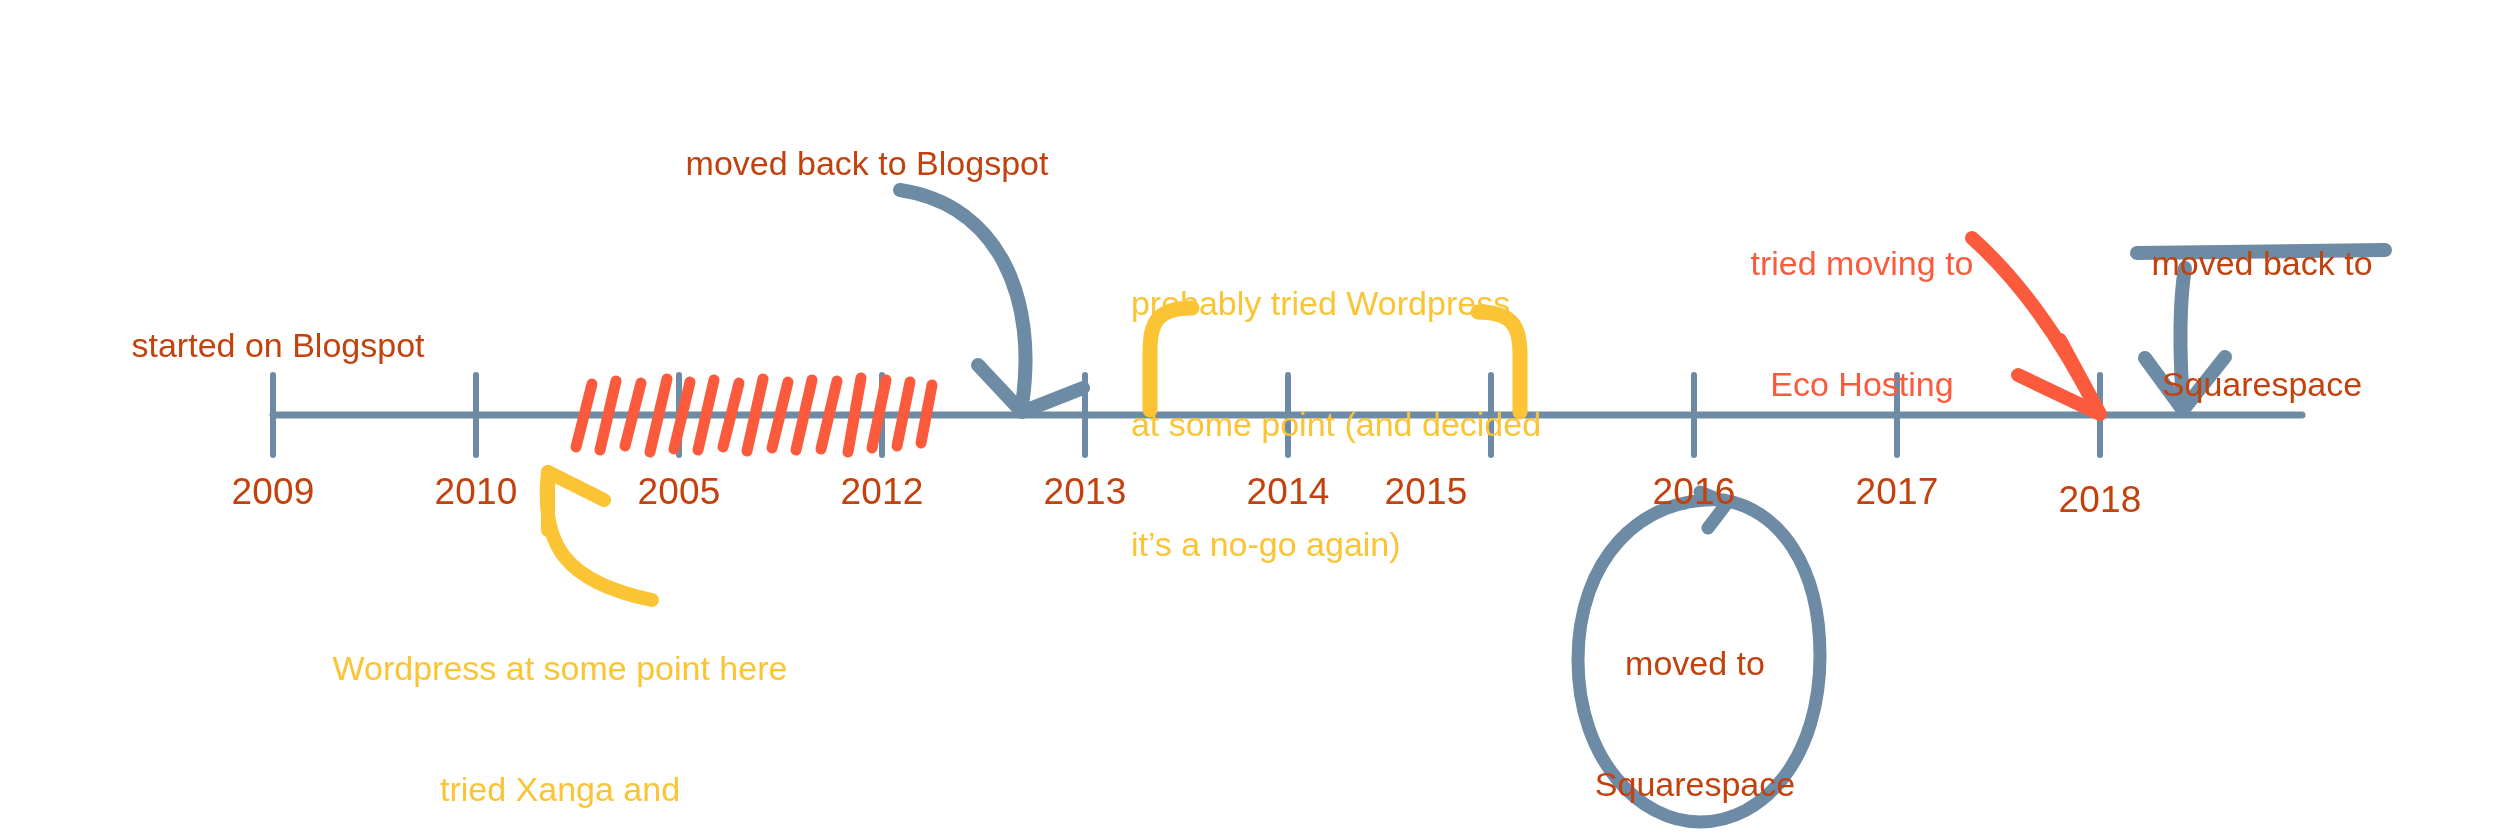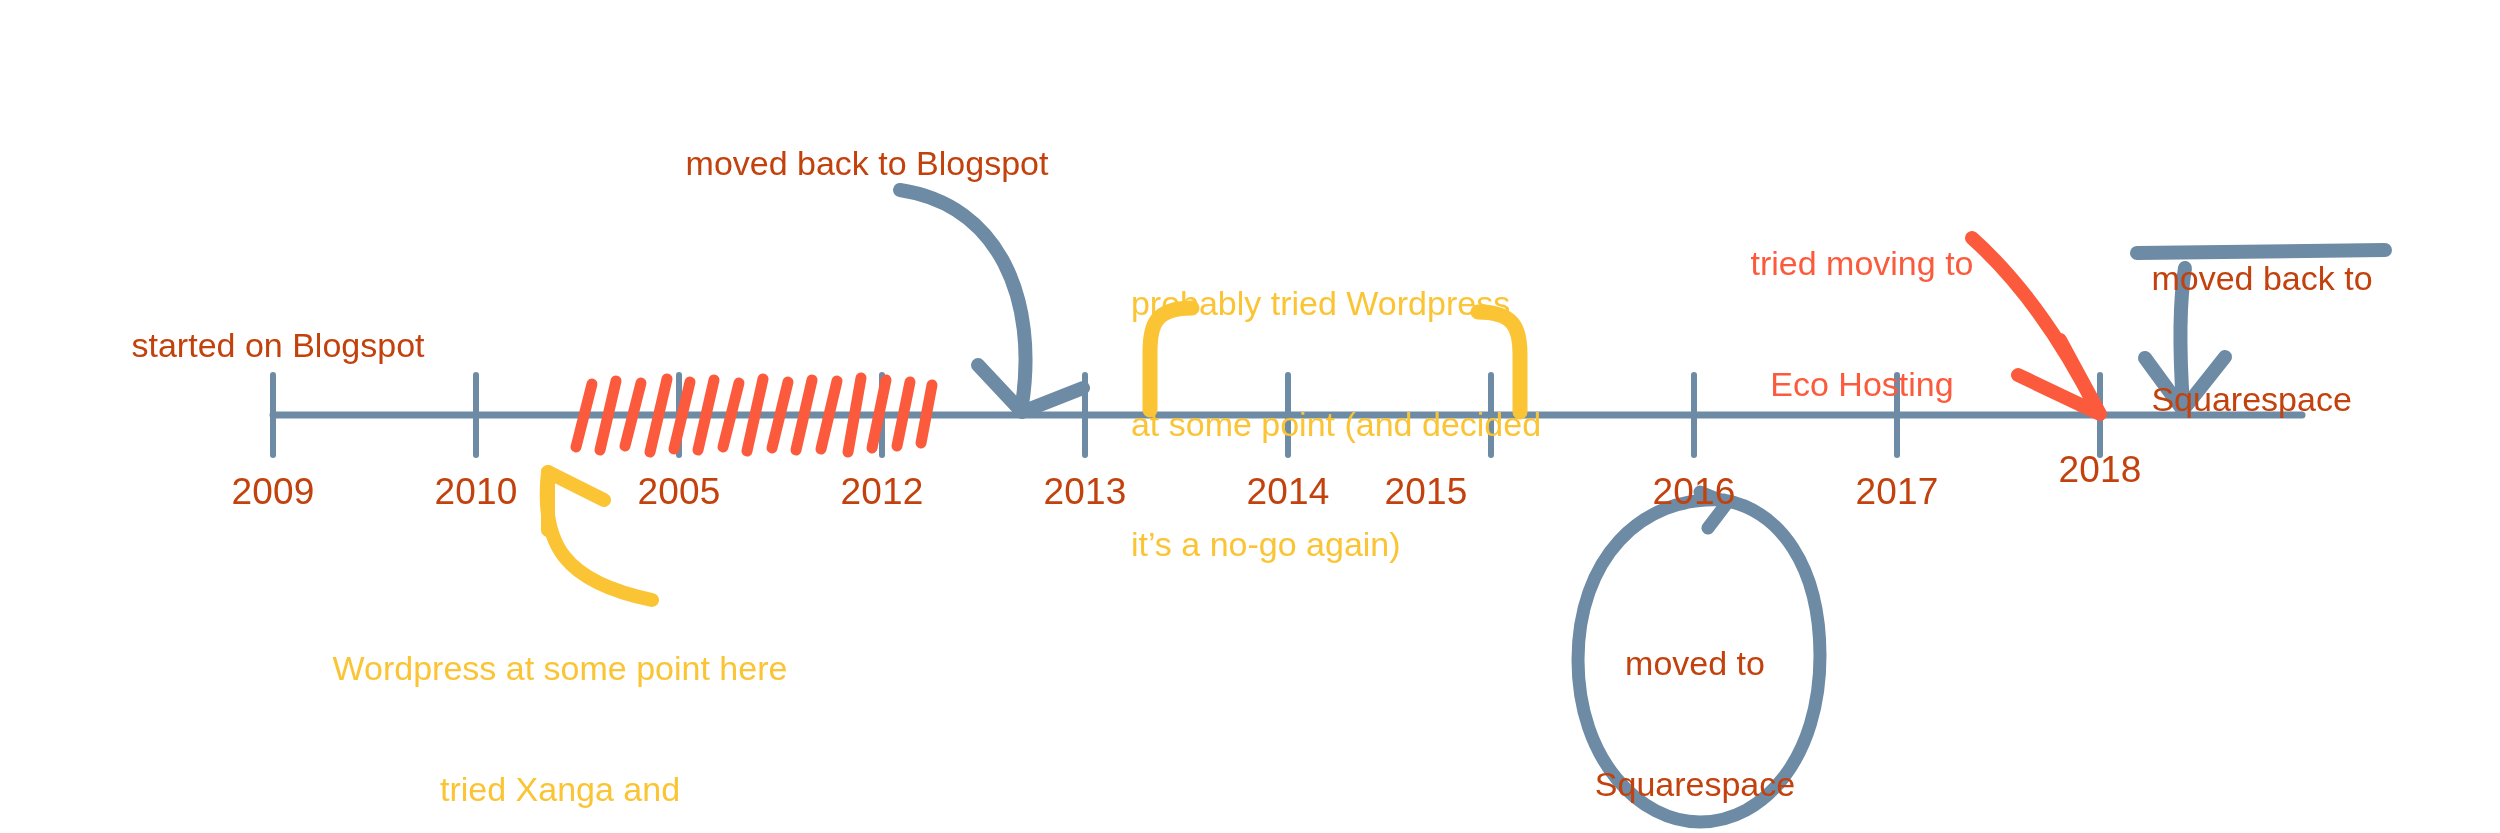--- a/index.html
+++ b/index.html
@@ -92,21 +92,21 @@
 
   <div class="tl-text yr blue ctr" style="left:273px;top:470px;">2009</div>
   <div class="tl-text yr blue ctr" style="left:476px;top:470px;">2010</div>
   <div class="tl-text yr blue ctr" style="left:679px;top:470px;">2005</div>
   <div class="tl-text yr blue ctr" style="left:882px;top:470px;">2012</div>
   <div class="tl-text yr blue ctr" style="left:1085px;top:470px;">2013</div>
   <div class="tl-text yr blue ctr" style="left:1288px;top:470px;">2014</div>
   <div class="tl-text yr blue ctr" style="left:1426px;top:470px;">2015</div>
   <div class="tl-text yr blue ctr" style="left:1694px;top:470px;">2016</div>
   <div class="tl-text yr blue ctr" style="left:1897px;top:470px;">2017</div>
-  <div class="tl-text yr blue ctr" style="left:2100px;top:448px;">2018</div>
+  <div class="tl-text yr blue ctr" style="left:2100px;top:478px;">2018</div>
 
   <div class="tl-text note blue ctr" style="left:278px;top:325px;">started on Blogspot</div>
 
 
   <div class="tl-text note blue ctr" style="left:867px;top:143px;">moved back to Blogspot</div>
 
   <div class="tl-text note yellow" style="left:560px;top:568px;text-align:center;transform:translateX(-50%);">
     <div>Wordpress at some point here</div>
     <div>tried Xanga and</div>
   </div>
@@ -120,18 +120,18 @@
   <div class="tl-text note blue" style="left:1695px;top:563px;text-align:center;transform:translateX(-50%);">
     <div>moved to</div>
     <div>Squarespace</div>
   </div>
 
   <div class="tl-text note red" style="left:1862px;top:163px;text-align:center;transform:translateX(-50%);">
     <div>tried moving to</div>
     <div>Eco Hosting</div>
   </div>
 
-  <div class="tl-text note blue" style="left:2262px;top:178px;text-align:left;transform:translateX(-50%);">
+  <div class="tl-text note blue" style="left:2262px;top:163px;text-align:center;transform:translateX(-50%);">
     <div>moved back to</div>
     <div>Squarespace</div>
   </div>
 
 </div>
 
 </body></html>

